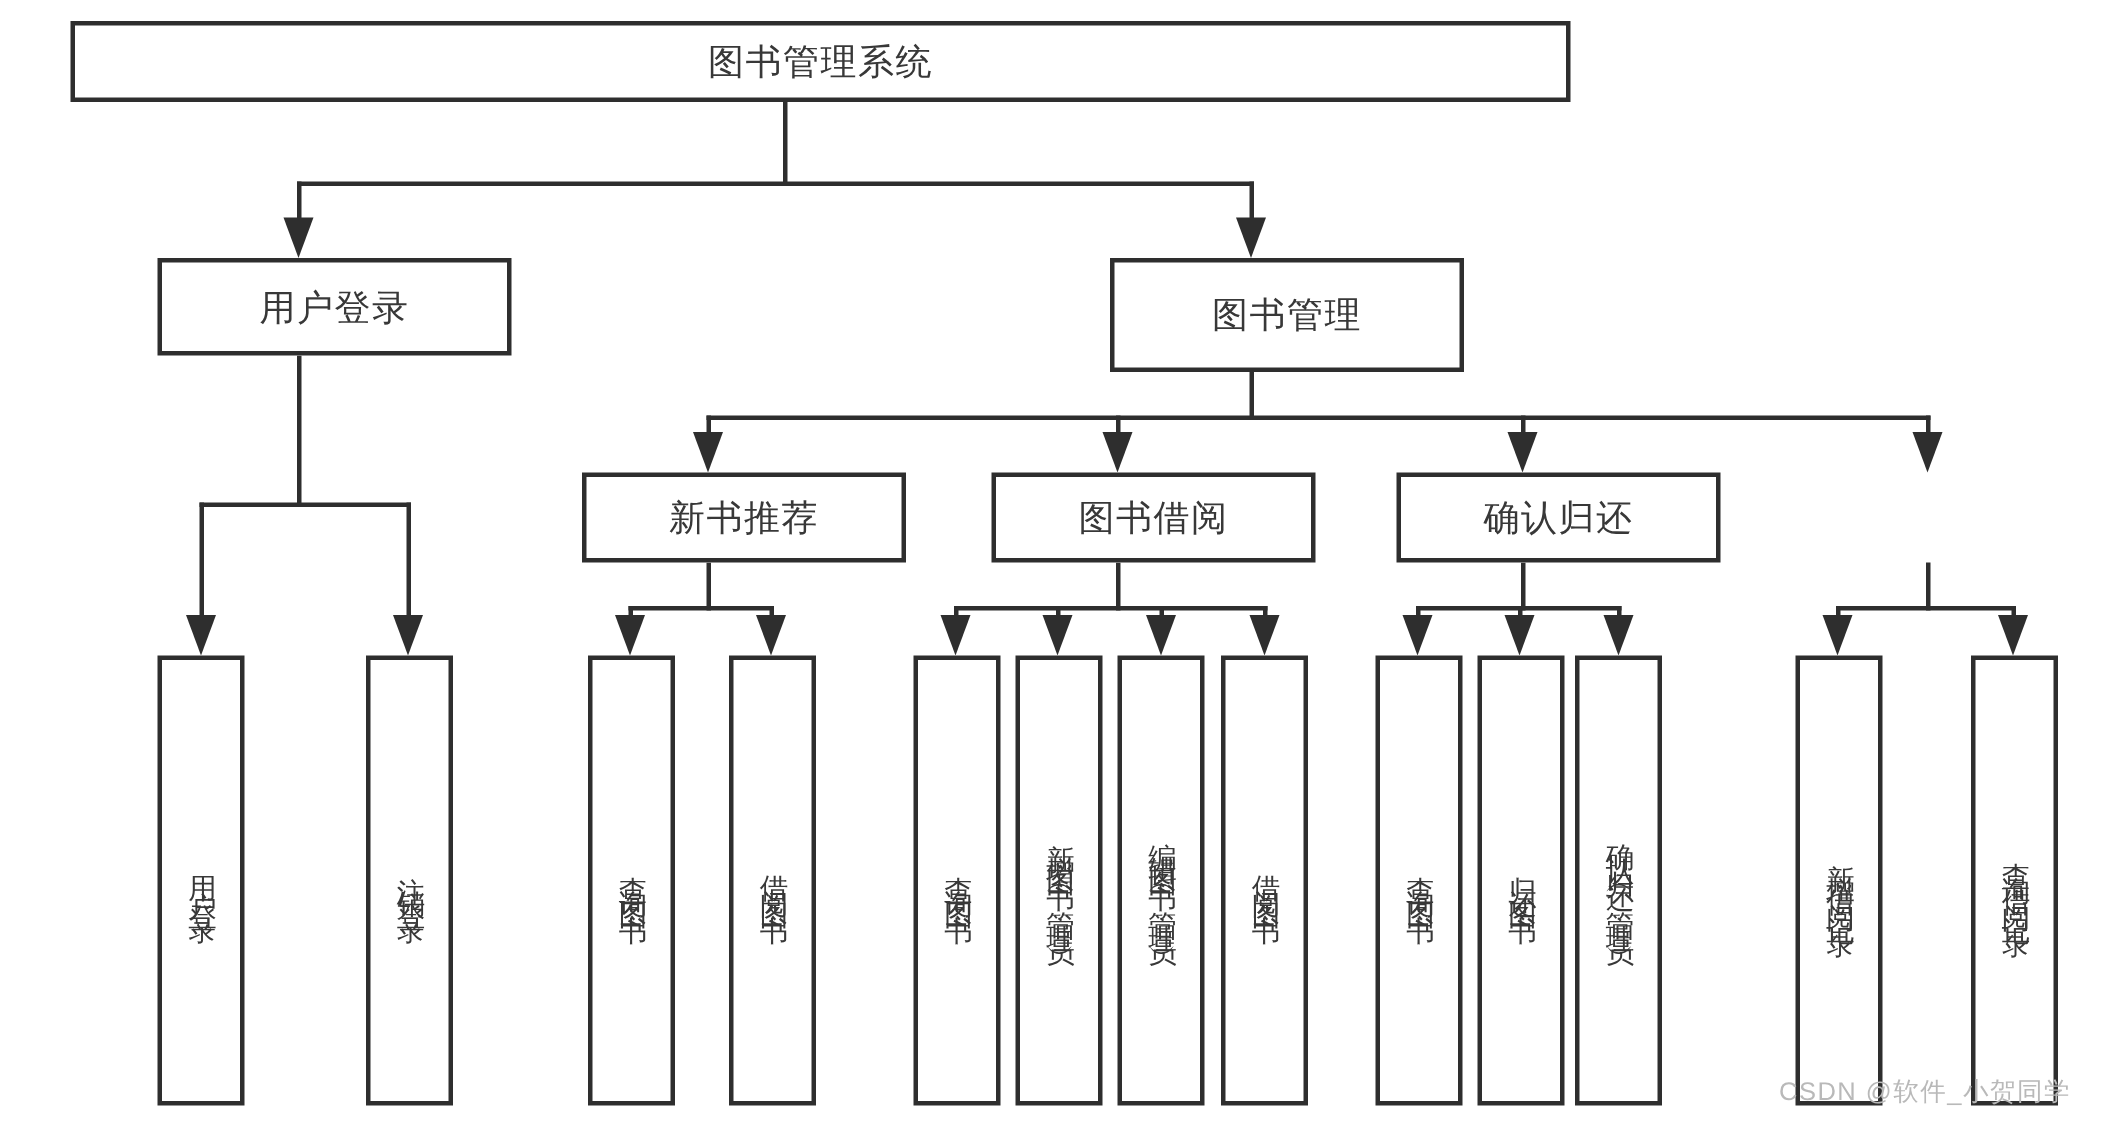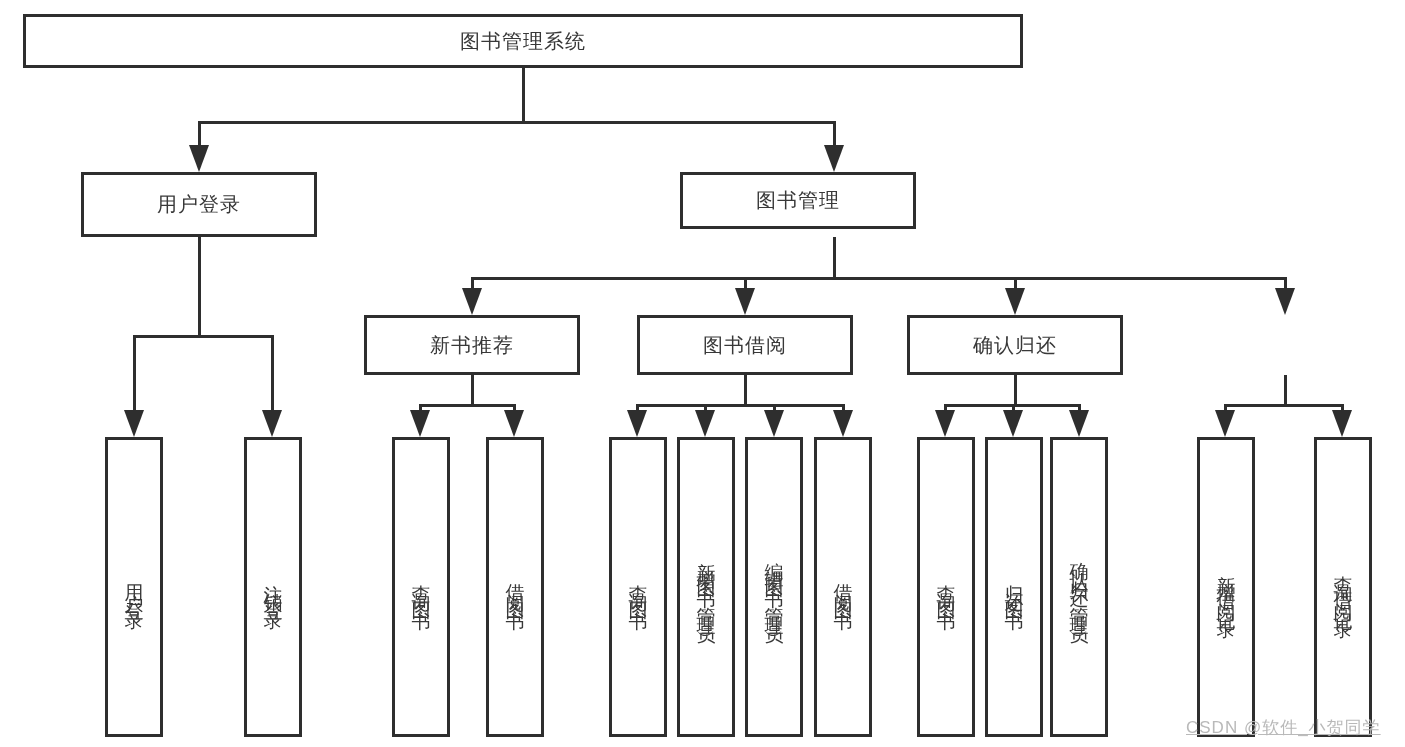--- a/index.html
+++ b/index.html
@@ -14,21 +14,21 @@
   .box {
     position: absolute;
     box-sizing: border-box;
     border: 3px solid var(--line, #2e2e2e);
     background: #ffffff;
     display: flex;
     align-items: center;
     justify-content: center;
     color: var(--text, #383838);
   }
-  .hbox { font-size: 20px; letter-spacing: 1px; }
+  .hbox { font-size: 24px; letter-spacing: 1px; margin-left: 24px; }
   .vbox span {
     writing-mode: vertical-lr;
     text-orientation: mixed;
     font-size: 19px;
     letter-spacing: 9px;
     line-height: 1.15;
     white-space: nowrap;
   }
   .vl { position: absolute; width: 3px; background: var(--line, #2e2e2e); }
   .hl { position: absolute; height: 3px; background: var(--line, #2e2e2e); }
@@ -41,21 +41,20 @@
   }
   .watermark {
     position: absolute;
     left: 1186px;
     top: 716px;
     font-size: 17px;
     color: var(--watermark, #b9b9b9);
     letter-spacing: 1px;
     z-index: 5;
     white-space: nowrap;
-    text-decoration: underline;
   }
 </style>
 </head>
 <body>
 
 <div class="canvas">
 
   <div class="vl" style="left:522px; top:67px; height:57px;"></div>
   <div class="hl" style="left:198px; top:121px; width:638px;"></div>
   <div class="vl" style="left:198px; top:121px; height:27px;"></div>
@@ -115,21 +114,21 @@
   <div class="arr" style="left:1215px; top:410px;"></div>
   <div class="arr" style="left:1332px; top:410px;"></div>
 
   <div class="box hbox" style="left:23px; top:14px; width:1000px; height:54px;">
     <span>图书管理系统</span>
   </div>
 
   <div class="box hbox" style="left:81px; top:172px; width:236px; height:65px;">
     <span>用户登录</span>
   </div>
-  <div class="box hbox" style="left:680px; top:172px; width:236px; height:57px;">
+  <div class="box hbox" style="left:716px; top:172px; width:236px; height:76px;">
     <span>图书管理</span>
   </div>
 
   <div class="box hbox" style="left:637px; top:315px; width:216px; height:60px;">
     <span>图书借阅</span>
   </div>
   <div class="box hbox" style="left:364px; top:315px; width:216px; height:60px;">
     <span>新书推荐</span>
   </div>
   <div class="box hbox" style="left:907px; top:315px; width:216px; height:60px;">

